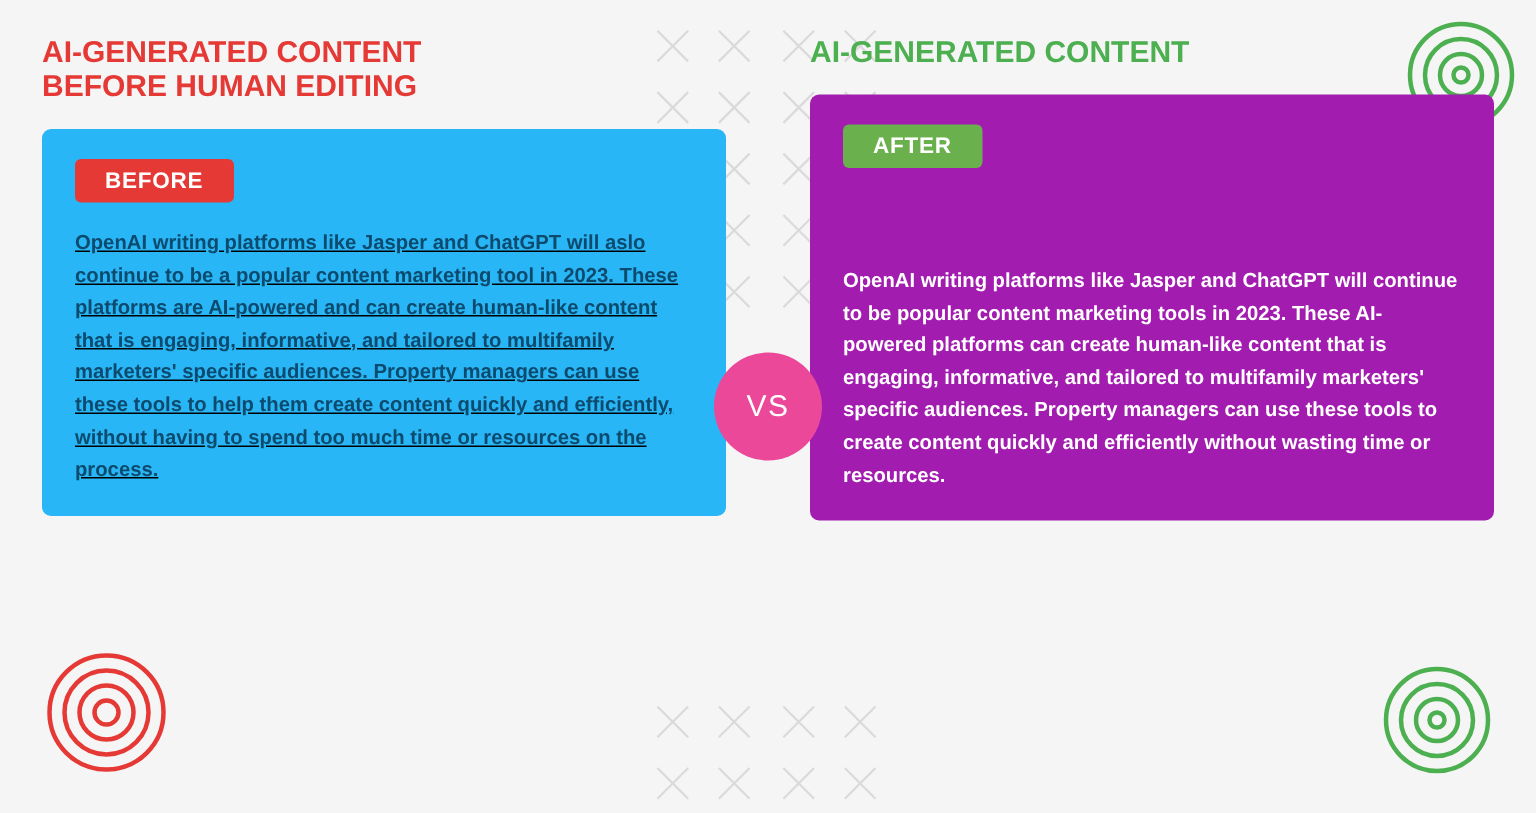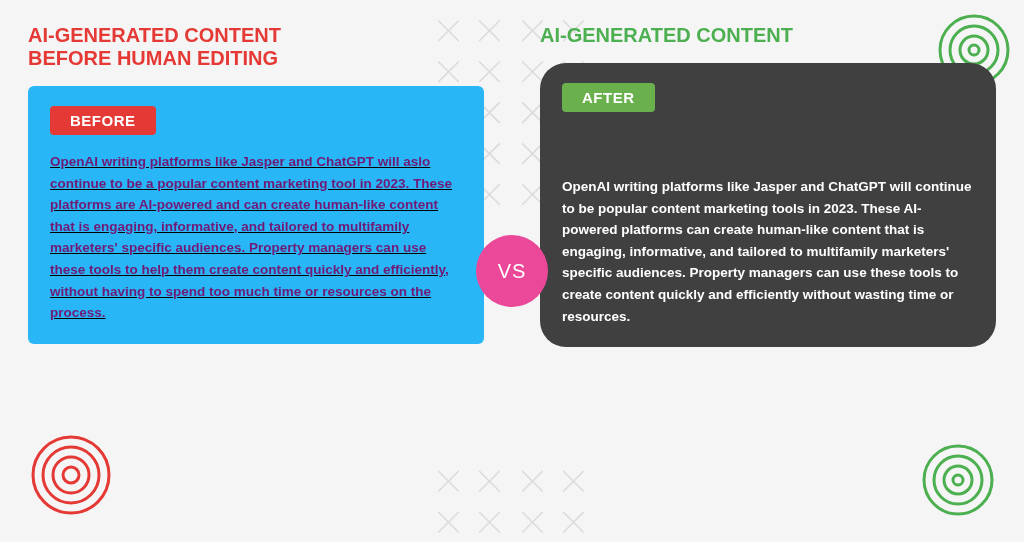--- a/index.html
+++ b/index.html
@@ -72,22 +72,21 @@
       position: relative;
       z-index: 2;
     }
 
     .content-box-left {
       background: #29b6f6;
       text-decoration: underline;
     }
 
     .content-box-right {
-      background: #404040;
-      border-radius: 26px;
+      background: #a21caf;
     }
 
     
     .label-badge {
       display: inline-block;
       padding: 6px 20px;
       font-size: 15px;
       font-weight: 900;
       text-transform: uppercase;
       color: white;
@@ -105,21 +104,21 @@
     }
 
     
     .content-text {
       font-size: 13.5px;
       line-height: 1.6;
       font-weight: 700;
     }
 
     .content-box-left .content-text {
-      color: #701a75;
+      color: #0c4a6e;
     }
 
     .content-box-right .content-text {
       color: #fff;
       margin-top: 48px;
     }
 
     
     .vs-circle {
       position: absolute;

